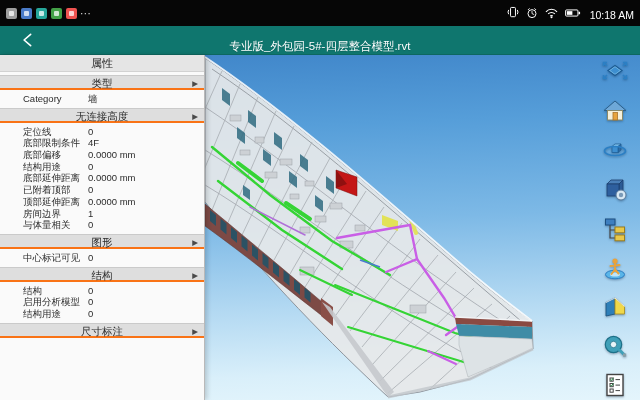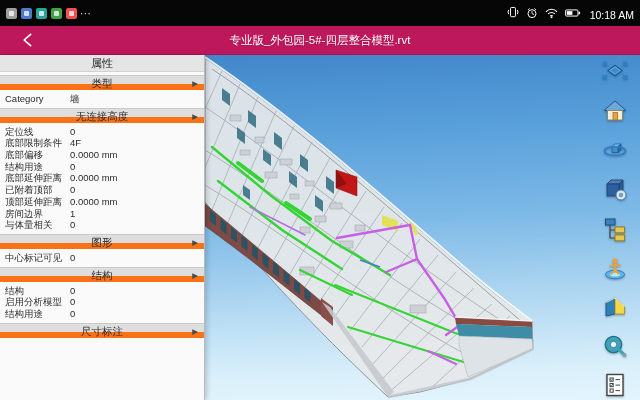--- a/index.html
+++ b/index.html
@@ -14,44 +14,44 @@
   .app-ic { width:11px; height:11px; border-radius:2px; position:relative; }
   .app-ic::after { content:""; position:absolute; left:3px; top:3px; width:5px; height:5px;
     background:rgba(255,255,255,.75); border-radius:1px; }
   .sb-more { color:#cfcfcf; font-size:11px; margin-left:3px; letter-spacing:1px; }
   .sb-right { margin-left:auto; display:flex; align-items:flex-end; gap:3px; }
   .sb-right svg { display:block; }
   .sb-time { color:#fff; font-size:10.5px; margin-left:4px; white-space:nowrap; }
 
   
   .title-bar { position:absolute; left:0; top:26px; width:640px; height:29px;
-    background:#be185d; display:flex; align-items:center;
+    background:#0f766e; display:flex; align-items:flex-end;
     border-bottom:1px solid rgba(0,0,0,.12);padding-left:12px; }
   .back-btn { width:34px; height:29px; display:flex; align-items:center; justify-content:center;
     cursor:pointer; }
   .tb-title { position:absolute; left:0; right:0; text-align:center; color:#fff;
     font-size:11.5px; text-shadow:0 1px 1px rgba(0,0,0,.15); pointer-events:none; }
 
   
   .content { position:absolute; left:0; top:55px; width:640px; height:345px; }
   .viewport { position:absolute; inset:0;
     background:linear-gradient(178deg,#3f85c9 0%,#569ed9 22%,#7db9e6 48%,#b3d9f2 72%,#d9effa 90%,#e4f5fc 100%); }
   .viewport svg { position:absolute; inset:0; }
 
   
   .props { position:absolute; left:0; top:0; width:205px; height:345px;
     background:#fafafa; box-shadow:2px 0 5px rgba(0,0,0,.18); overflow:hidden;
     border-right:1px solid #b9b9b9; }
   .props-title { height:17px; line-height:17px; text-align:center; font-size:11px;
     color:#222; background:#e5e5e5; border-bottom:1px solid #d2d2d2; }
   .prop-header { position:relative; height:15px; line-height:15px; margin:3px 0 3px 0;
-    background:#dedede; border-top:1px solid #cacaca; border-bottom:6px solid #f97316;
+    background:#dedede; border-top:1px solid #cacaca; border-bottom:2px solid #f97316;
     text-align:center; font-size:10.5px; color:#2b2b2b; cursor:pointer; }
   .prop-header .ph-arrow { position:absolute; right:6px; top:0; font-size:7.5px; color:#4a4a4a; }
-  .prop-row { position:relative; height:11.7px; line-height:11.7px; font-size:9.5px; color:#2b2b2b; }
+  .prop-row { position:relative; height:11.7px; line-height:11.7px; font-size:9.5px; color:#2b2b2b;margin-left:18px; }
   .prop-row .pr-label { position:absolute; left:5px; top:0; white-space:nowrap; }
   .prop-row .pr-value { position:absolute; left:70px; top:0; white-space:nowrap; }
 
   
   .rtoolbar { position:absolute; right:2px; top:0; width:46px; height:345px;
     display:flex; flex-direction:column; justify-content:space-between;
     padding:3px 0 1px 0; align-items:center; }
   .tb-btn { width:30px; height:28px; display:flex; align-items:center; justify-content:center;
     cursor:pointer; filter:drop-shadow(0 1px 1px rgba(0,30,60,.35)); }
 </style>

